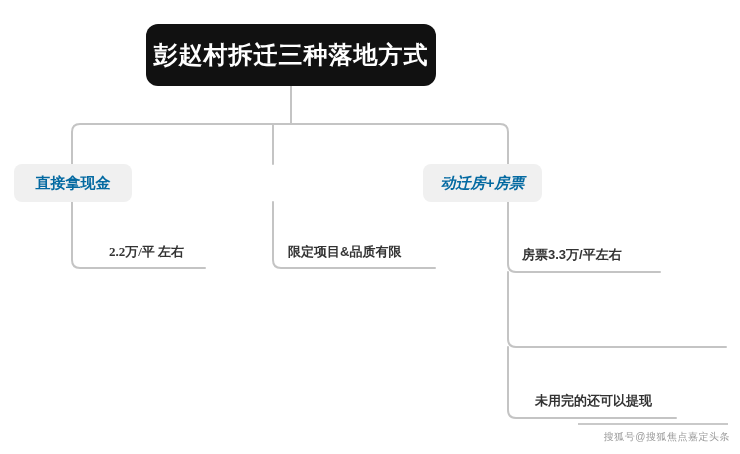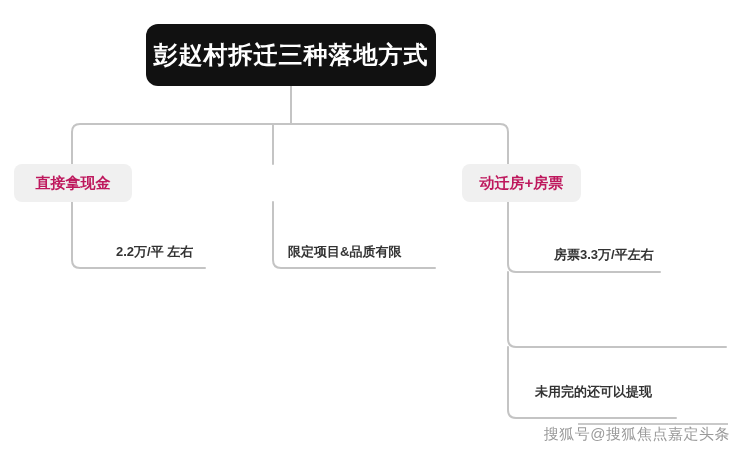--- a/index.html
+++ b/index.html
@@ -54,44 +54,44 @@
     height: 38px;
     background: #f0f0f0;
     border-radius: 8px;
     display: flex;
     align-items: center;
     justify-content: center;
     box-sizing: border-box;
     padding: 0 16px;
   }
   .branch-label {
-    color: #be185d;
+    color: #0369a1;
     font-size: 15px;
     font-weight: 600;
     white-space: nowrap;
   }
   #branch-0 { left: 14px;  top: 164px; width: 118px; }
   #branch-1 { left: 213px; top: 164px; width: 120px; }
-  #branch-2 { left: 462px; top: 164px; width: 119px; }
+  #branch-2 { left: 423px; top: 164px; width: 119px; font-style: italic; }
 
   
   .leaf-label {
     position: absolute;
     color: #333333;
     font-size: 13px;
     font-weight: 600;
     white-space: nowrap;
   }
 
   
   .watermark {
     position: absolute;
     right: 10px;
     bottom: 10px;
-    font-size: 15px;
+    font-size: 10px;
     color: #9a9a9a;
     white-space: nowrap;
     letter-spacing: 0.5px;
   }
   .watermark-rule {
     position: absolute;
     right: 12px;
     bottom: 29px;
     width: 150px;
     height: 2px;
@@ -126,25 +126,25 @@
     <span class="root-label">彭赵村拆迁三种落地方式</span>
   </div>
 
   <div class="branch-node" id="branch-0">
     <span class="branch-label">直接拿现金</span>
   </div>
   <div class="branch-node" id="branch-2">
     <span class="branch-label">动迁房+房票</span>
   </div>
 
-  <span class="leaf-label" style="left:116px; top:243px;">2.2万/平 左右</span>
+  <span class="leaf-label" style="left:109px; top:243px;font-family:Liberation Serif, serif;">2.2万/平 左右</span>
 
   <span class="leaf-label" style="left:288px; top:243px;">限定项目&amp;品质有限</span>
 
-  <span class="leaf-label" style="left:554px; top:246px;">房票3.3万/平左右</span>
+  <span class="leaf-label" style="left:522px; top:246px;">房票3.3万/平左右</span>
 
 
-  <span class="leaf-label" style="left:535px; top:383px;">未用完的还可以提现</span>
+  <span class="leaf-label" style="left:535px; top:392px;">未用完的还可以提现</span>
 
   <div class="watermark-rule"></div>
   <div class="watermark">搜狐号@搜狐焦点嘉定头条</div>
 
 </div>
 
 </body></html>

